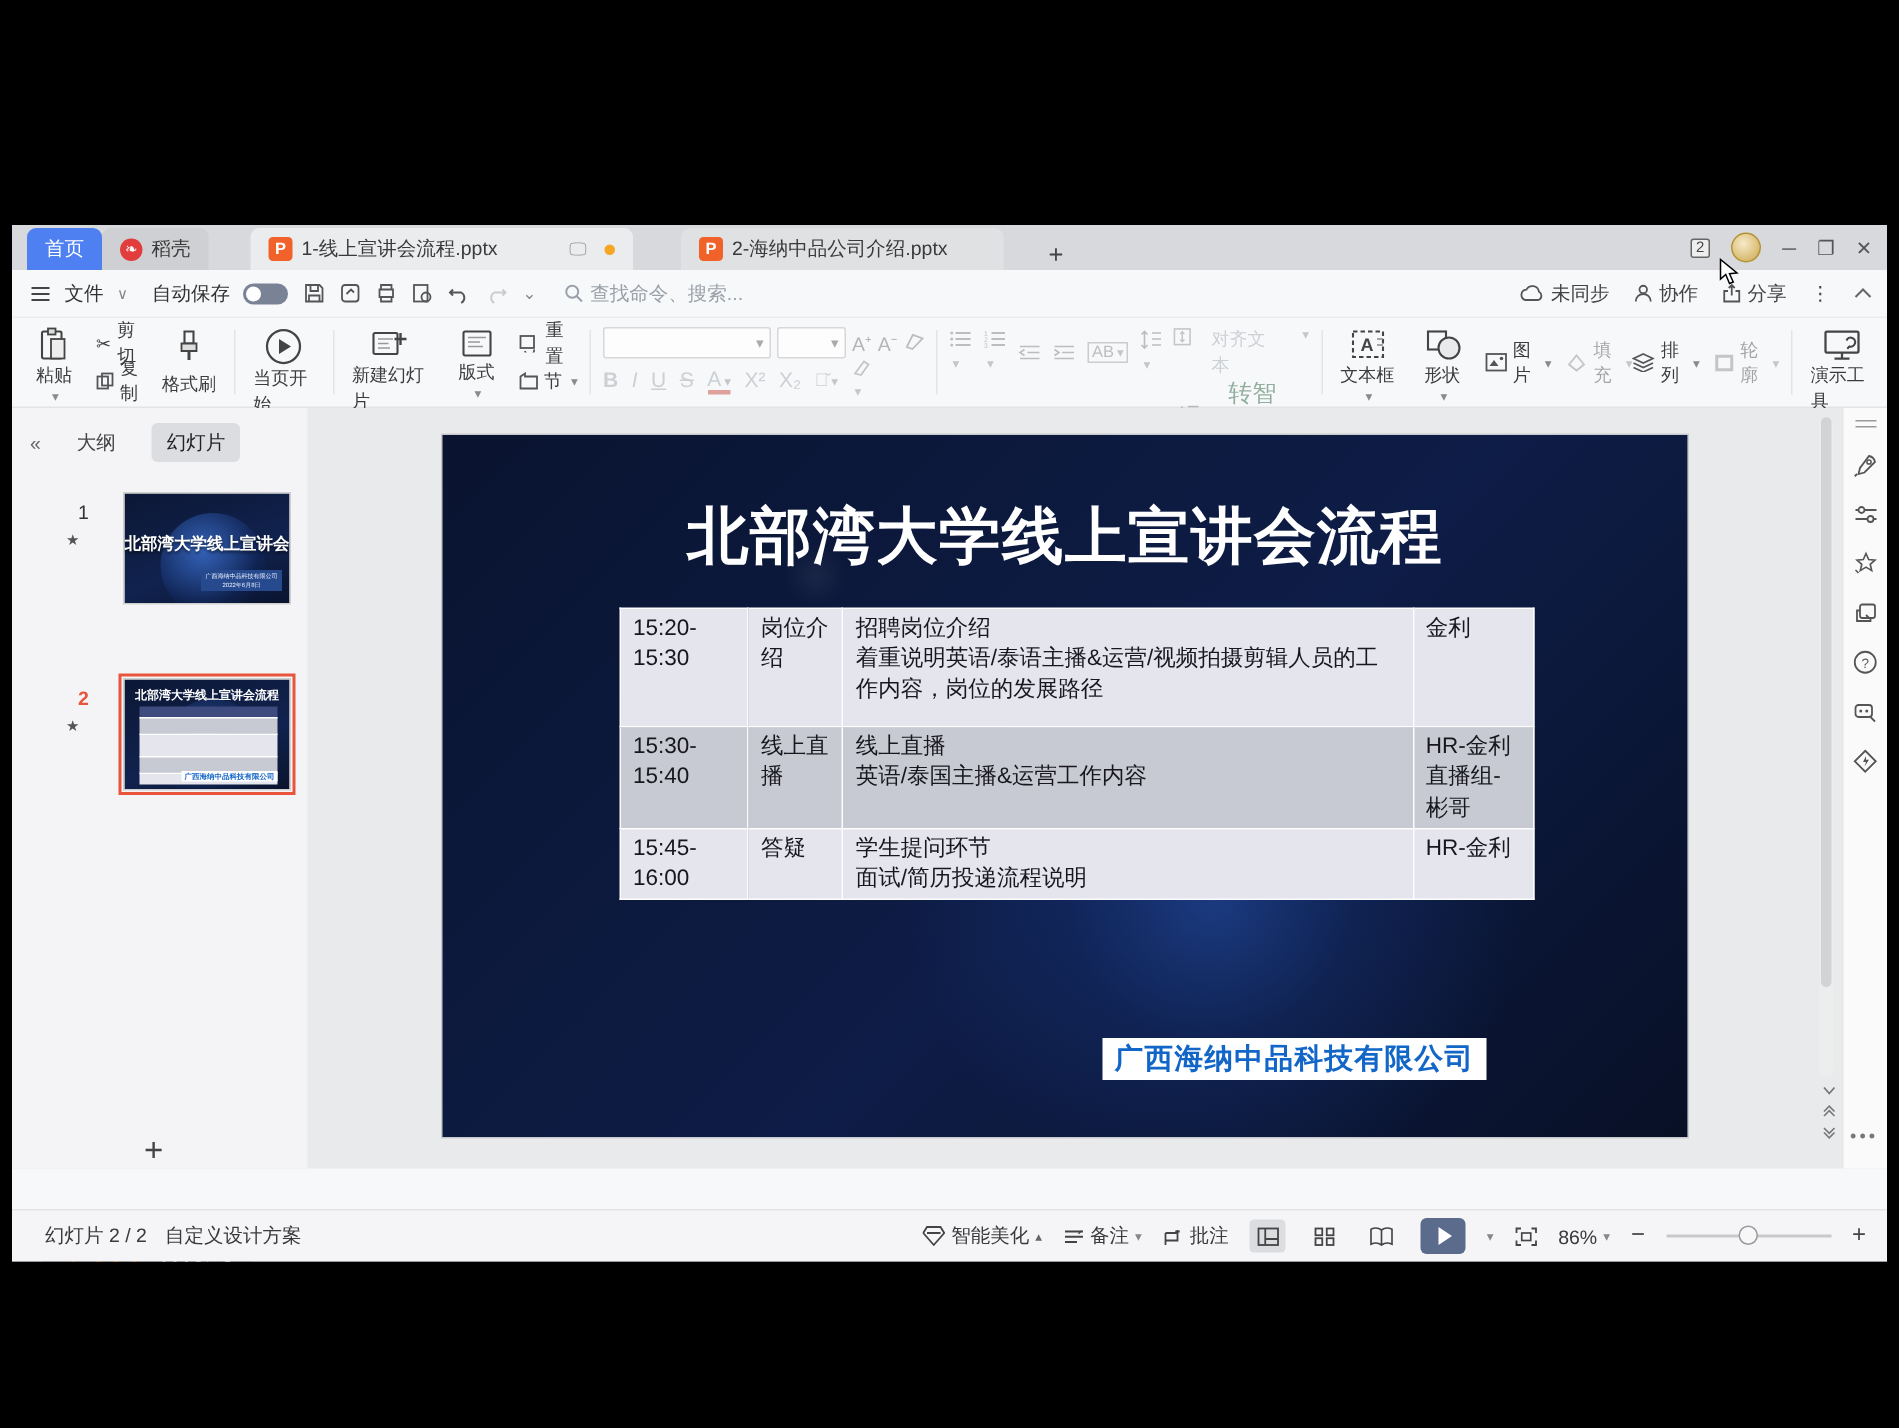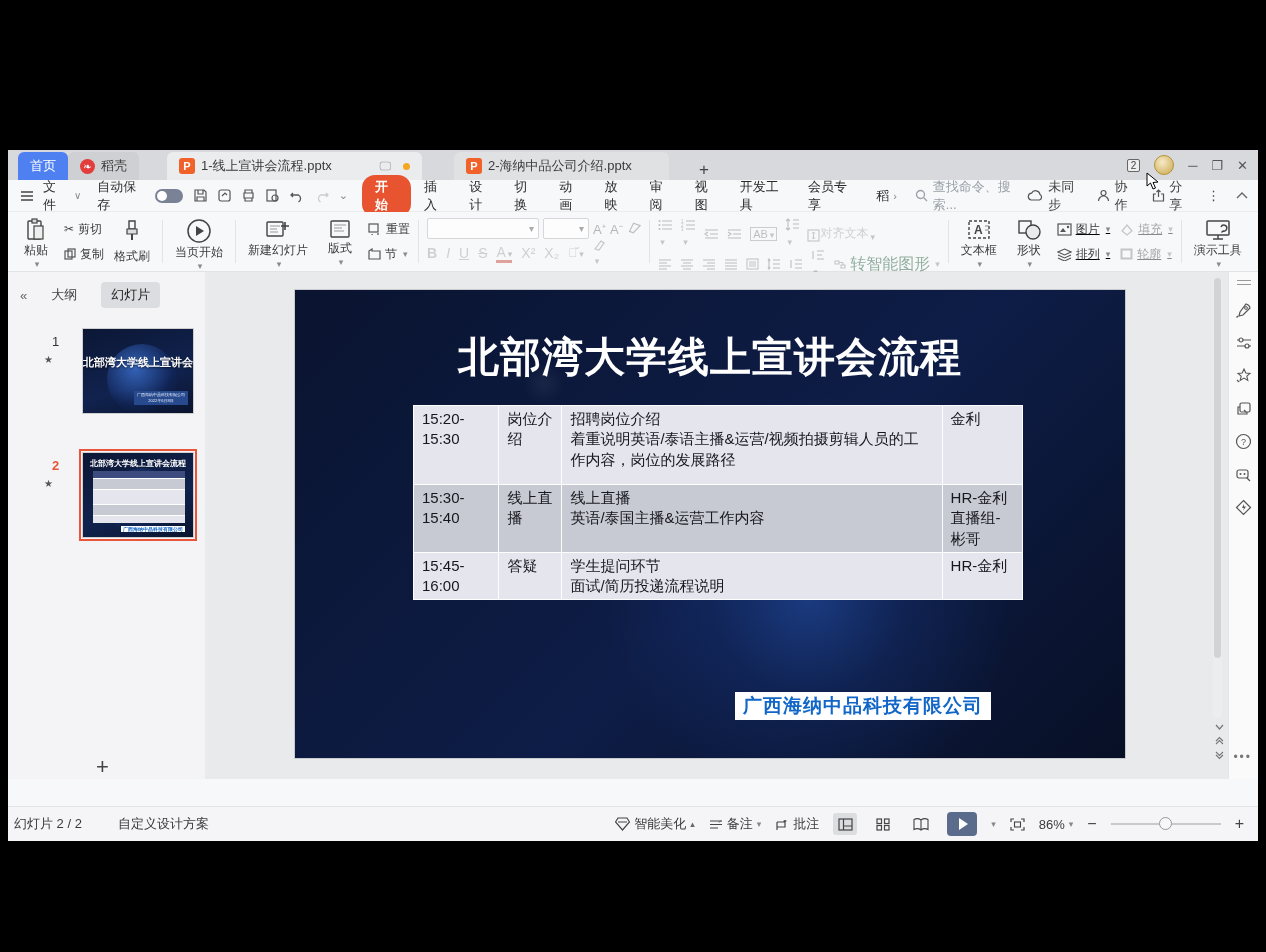--- a/index.html
+++ b/index.html
@@ -49,34 +49,34 @@
   .caret::after{content:"▾";font-size:9px;color:#8a8a8a;margin-left:2px;}
   .fontrows{display:flex;flex-direction:column;justify-content:space-between;padding:2px 0;}
   .combo{border:1px solid #d7d7da;background:#fdfdfe;height:21px;border-radius:2px;display:flex;align-items:center;justify-content:flex-end;color:#aaa;font-size:10px;padding:0 4px;}
   .fmtrow{display:flex;align-items:center;gap:9px;color:#9aa0a6;font-size:14px;}
   .fmtrow .b{font-weight:bold;}
   .fmtrow .i{font-style:italic;}
   .fmtrow .u{text-decoration:underline;}
   .fmtrow .s{text-decoration:line-through;}
   .dim{opacity:.45;}
   .parrow{display:flex;align-items:center;gap:8px;color:#9aa0a6;}
-  .insgrid{display:flex;flex-direction:column;justify-content:space-between;padding:2px 0;text-decoration:underline;}
+  .insgrid{display:flex;flex-direction:row;justify-content:center;padding:2px 0;}
   .insrow{display:flex;align-items:center;gap:10px;font-size:12px;color:#3c3c3c;}
 
   
   .workarea{position:absolute;left:0;top:122px;width:100%;height:507px;background:#e9eaec;}
   .leftpanel{position:absolute;left:0;top:0;width:197px;height:100%;background:#f4f4f6;}
   .lp-head{display:flex;align-items:center;gap:14px;padding:10px 0 6px 12px;font-size:13px;color:#444;}
   .lp-tab{padding:4px 10px;border-radius:4px;}
   .lp-tab.active{background:#dcddE0;color:#222;}
   .thumbwrap{position:relative;margin:14px 0 0 0;}
   .thumbnum{position:absolute;left:44px;top:6px;font-size:13px;color:#333;}
   .thumbnum.sel{color:#e8553a;font-weight:bold;}
   .thumbstar{position:absolute;left:36px;top:26px;font-size:10px;color:#555;}
-  .thumb{position:absolute;left:74px;top:0;width:112px;height:86px;background:linear-gradient(160deg,#0c1735 0%,#10224e 60%,#0a142e 100%);border:1px solid #cfcfcf;overflow:hidden;}
+  .thumb{position:absolute;left:74px;top:0;width:112px;height:75px;background:linear-gradient(160deg,#0c1735 0%,#10224e 60%,#0a142e 100%);border:1px solid #cfcfcf;overflow:hidden;}
   .thumb.sel{outline:2px solid #e8553a;outline-offset:1px;}
   .thumb .globe{position:absolute;left:22%;top:18%;width:70px;height:70px;border-radius:50%;background:radial-gradient(circle at 40% 35%,rgba(64,120,220,.75),rgba(20,50,120,.25) 60%,transparent 75%);}
   .t1-title{position:absolute;left:0;right:0;top:26px;text-align:center;color:#fff;font-weight:bold;font-size:11px;text-shadow:0 1px 2px rgba(0,0,0,.6);}
   .t1-box{position:absolute;right:5px;bottom:8px;background:#274a8f;color:#e8eefc;font-size:4px;padding:1px 3px;text-align:center;line-height:1.5;}
   .t2-title{position:absolute;left:0;right:0;top:5px;text-align:center;color:#fff;font-weight:bold;font-size:8px;}
   .minitable{position:absolute;left:10px;top:18px;width:92px;height:52px;}
   .minitable .mh{height:7px;background:#3e4b7e;}
   .minitable .mr1,.minitable .mr3{height:11px;background:#c7c9d3;border-top:1px solid #fff;}
   .minitable .mr2{height:15px;background:#e4e5ed;border-top:1px solid #fff;}
   .minitable .mr4{height:8px;background:#e4e5ed;border-top:1px solid #fff;}
@@ -108,21 +108,21 @@
   .raildots{position:absolute;right:6px;top:478px;color:#777;font-size:12px;letter-spacing:2px;}
 
   
   .chat{position:absolute;left:20px;top:543px;background:rgba(98,98,98,.94);border-radius:6px;padding:7px 13px;font-size:17px;font-weight:bold;display:flex;gap:6px;}
   .chat .who{color:#f08c28;}
   .chat .msg{color:#fff;}
 
   
   .notesbar{position:absolute;left:197px;top:629px;width:1011px;height:27px;background:#ececee;display:flex;align-items:center;gap:8px;padding-left:12px;color:#5c5c5c;font-size:13px;}
   .statusbar{position:absolute;left:0;top:656px;width:100%;height:35px;background:#f5f5f7;border-top:1px solid #e4e4e6;display:flex;align-items:center;font-size:13px;color:#3a3a3a;}
-  .statusbar .sleft{display:flex;align-items:center;gap:36px;margin-left:6px;}
+  .statusbar .sleft{display:flex;align-items:center;gap:12px;margin-left:22px;}
   .statusbar .sright{display:flex;align-items:center;gap:14px;margin-left:auto;margin-right:14px;}
   .viewbtn{width:24px;height:22px;display:flex;align-items:center;justify-content:center;border-radius:3px;color:#444;}
   .viewbtn.active{background:#dcddE0;}
   .playbtn{width:30px;height:24px;background:#5b6b8c;border-radius:4px;display:flex;align-items:center;justify-content:center;}
   .playtri{width:0;height:0;border-left:9px solid #fff;border-top:6px solid transparent;border-bottom:6px solid transparent;margin-left:2px;}
   .zslider{width:110px;height:2px;background:#c9c9cc;position:relative;}
   .zknob{position:absolute;left:48px;top:-6px;width:13px;height:13px;border-radius:50%;background:#f7f7f7;border:1px solid #9a9a9e;}
   .ic{display:inline-flex;vertical-align:middle;}
   svg{display:block;}
 </style>
@@ -201,34 +201,20 @@
             <svg width="16" height="14" viewBox="0 0 16 14">
               <path d="M4 4 L2 6 L4 8 M2.5 6 h7 a4 4 0 0 1 0 7" fill="none" stroke="#555" stroke-width="1.3"></path>
             </svg>
           </span>
       <span class="ic dim">
             <svg width="16" height="14" viewBox="0 0 16 14">
               <path d="M12 4 L14 6 L12 8 M13.5 6 h-7 a4 4 0 0 0 0 7" fill="none" stroke="#999" stroke-width="1.3"></path>
             </svg>
           </span>
       <span class="more-chev">⌄</span>
-    </div>
-    <div class="ribtabs">
-      <span class="ribtab active">开始</span>
-      <span class="ribtab">插入</span>
-      <span class="ribtab">设计</span>
-      <span class="ribtab">切换</span>
-      <span class="ribtab">动画</span>
-      <span class="ribtab">放映</span>
-      <span class="ribtab">审阅</span>
-      <span class="ribtab">视图</span>
-      <span class="ribtab">开发工具</span>
-      <span class="ribtab">会员专享</span>
-      <span class="ribtab" style="padding-right:0">稻</span>
-      <span class="more-chev">›</span>
     </div>
     <div class="searchbox">
       <span class="ic">
             <svg width="13" height="13" viewBox="0 0 13 13">
               <circle cx="5.5" cy="5.5" r="4" fill="none" stroke="#9aa0a8" stroke-width="1.3"></circle>
               <path d="M8.5 8.5 L12 12" stroke="#9aa0a8" stroke-width="1.3"></path>
             </svg>
           </span>
       <span>查找命令、搜索...</span>
     </div>
@@ -409,21 +395,21 @@
               <svg width="15" height="12" viewBox="0 0 15 12">
                 <path d="M1 2h13M6 6h8M1 10h13M1 4 L4 6 L1 8" fill="none" stroke="#777" stroke-width="1.1"></path>
               </svg>
             </span>
         <span class="caret" style="font-size:11px;border:1px solid #999;padding:0 2px;color:#777">AB</span>
         <span class="caret">
               <svg width="14" height="13" viewBox="0 0 14 13">
                 <path d="M3 1 v11 M1 3 L3 1 L5 3 M1 10 L3 12 L5 10 M8 2 h6 M8 6 h6 M8 10 h6" fill="none" stroke="#777" stroke-width="1.1"></path>
               </svg>
             </span>
-        <span class="caret" style="display:flex;align-items:flex-end;gap:0">
+        <span class="caret" style="display:flex;align-items:flex-start;gap:13px">
           <svg width="13" height="13" viewBox="0 0 13 13">
                 <rect x="1" y="1" width="11" height="11" fill="none" stroke="#888" stroke-width="1.1"></rect>
                 <path d="M6.5 3v7M5 4.5l1.5-1.5L8 4.5M5 8.5 L6.5 10 L8 8.5" fill="none" stroke="#888" stroke-width="1"></path>
               </svg>
           <span style="font-size:12px;color:#9aa0a6">对齐文本</span>
         </span>
       </div>
       <div class="parrow dim">
         <span>
               <svg width="14" height="11" viewBox="0 0 14 11">

